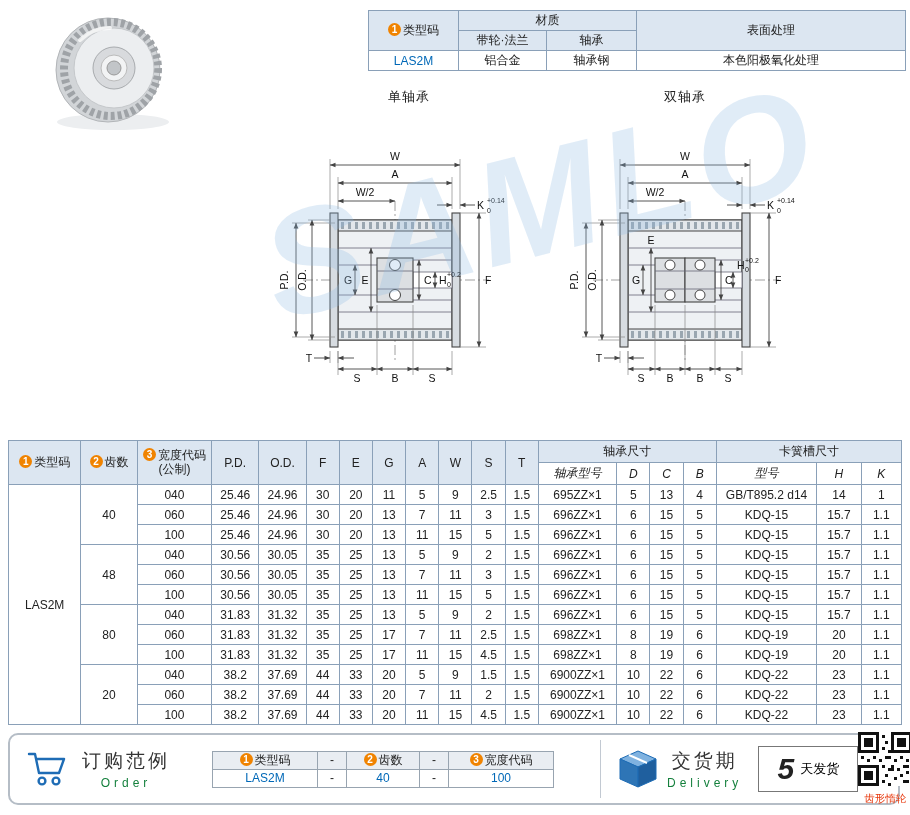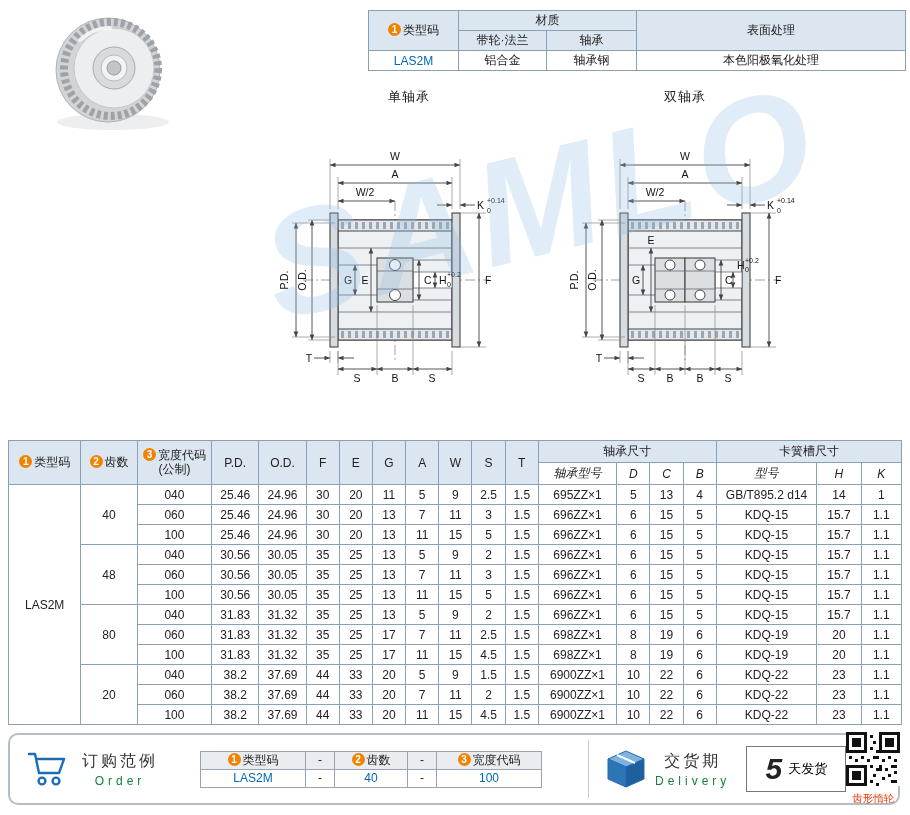--- a/index.html
+++ b/index.html
@@ -47,21 +47,21 @@
   .main-table th{background:#dce6f1;font-weight:normal;height:21px;}
   .main-table th.sub{background:#fff;font-style:italic;}
   .main-table td{height:19px;background:#fff;}
   .wc-line{line-height:1.15;}
 
   
   .footer-box{position:absolute;left:8px;top:733px;width:892px;height:72px;border:2px solid #b5bdc6;
               border-radius:10px;display:flex;align-items:center;box-sizing:border-box;}
   .order-icon{margin-left:16px;flex:none;}
   .order-texts{margin-left:10px;flex:none;text-align:center;}
-  .order-title{font-size:16px;letter-spacing:3px;color:#333;}
+  .order-title{font-size:19px;letter-spacing:3px;color:#333;}
   .order-sub{font-size:12px;letter-spacing:4px;color:#15803d;margin-top:2px;}
   .order-block{margin-left:42px;flex:none;text-align:center;}
   .order-product{font-size:12px;margin-bottom:3px;color:#222;}
   .order-table td{border:1px solid #98a4b0;font-size:12px;text-align:center;height:17px;padding:0 4px;}
   .order-table .ot-head td{background:#e9edf2;}
   .footer-divider{width:1px;height:58px;background:#c2c9d2;margin-left:46px;flex:none;}
   .delivery-icon{margin-left:16px;flex:none;}
   .delivery-texts{margin-left:8px;flex:none;text-align:center;}
   .days-box{margin-left:16px;flex:none;width:98px;height:44px;border:1px solid #777;
             display:flex;align-items:center;justify-content:center;}

